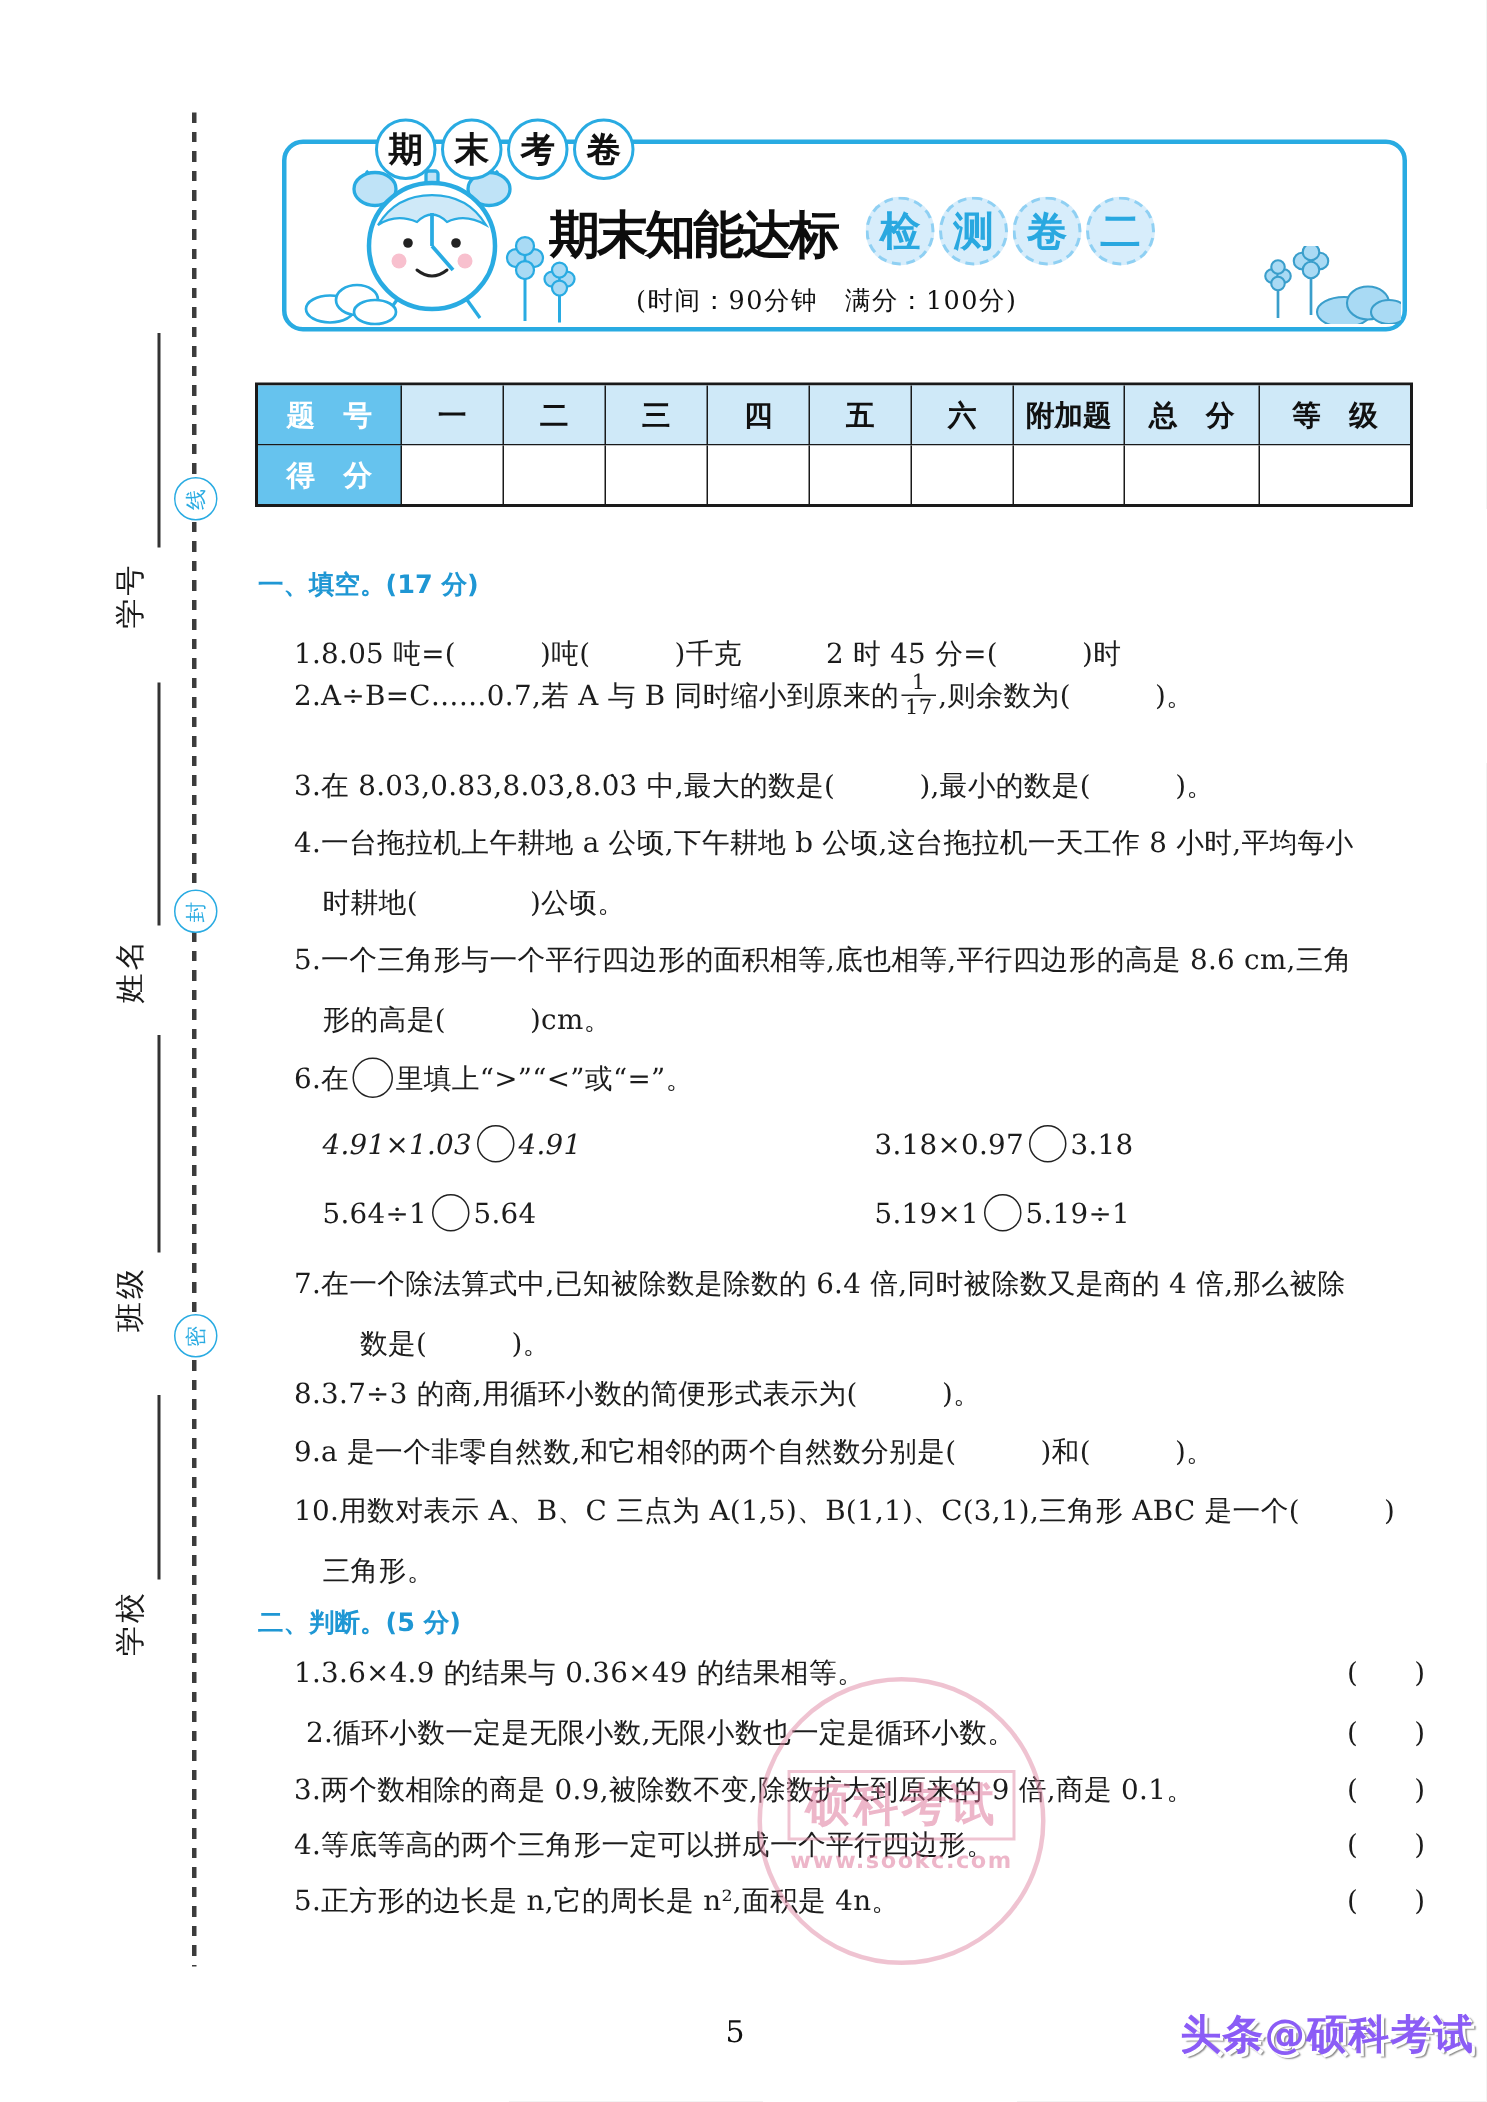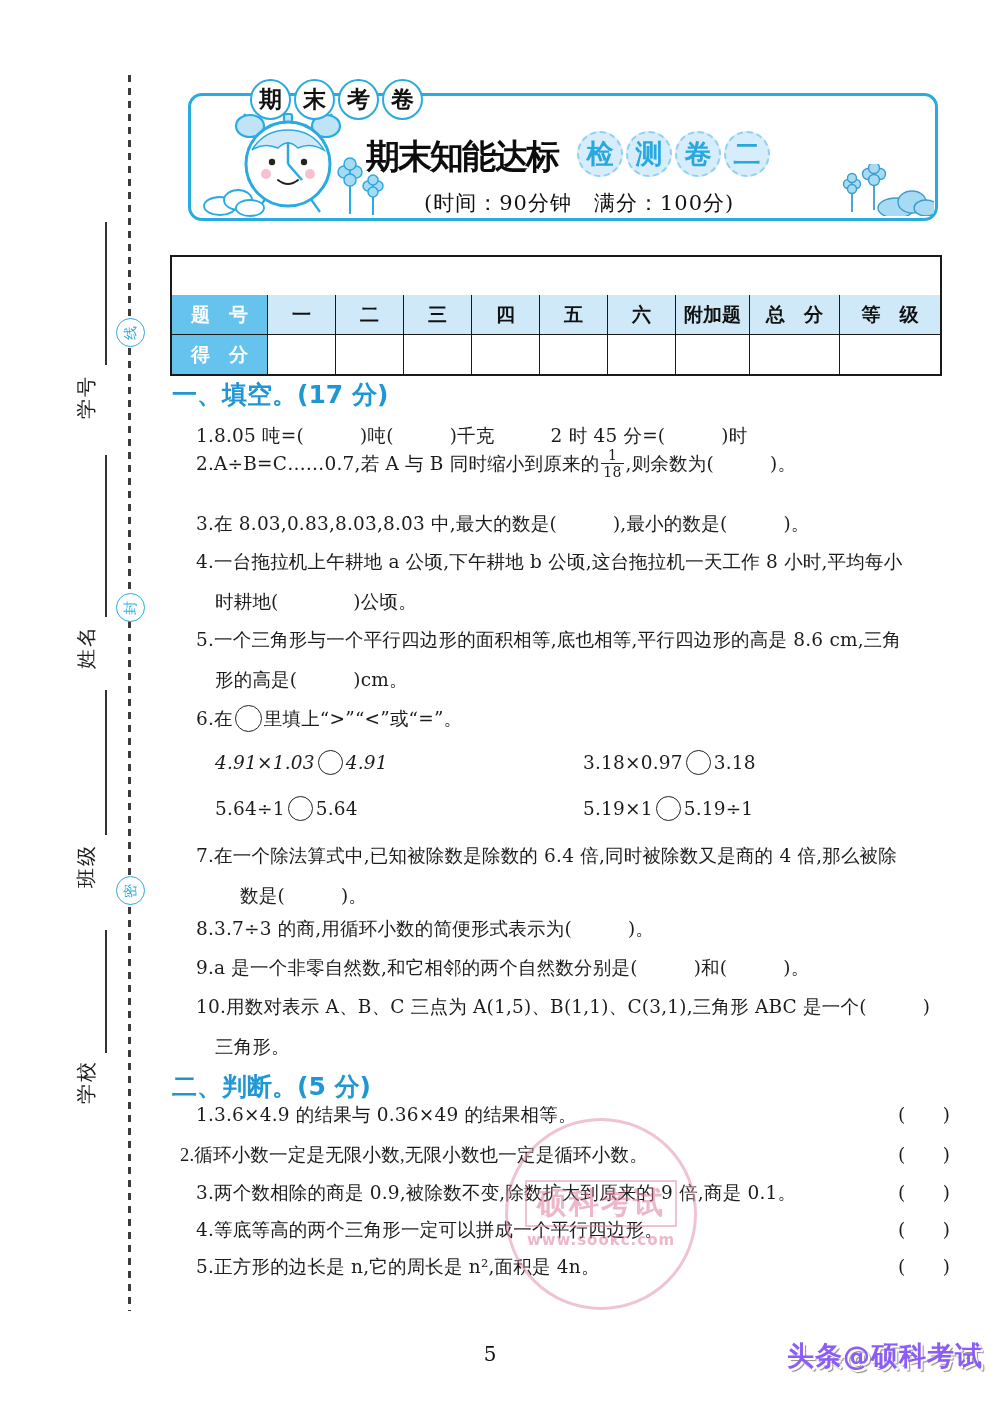--- a/index.html
+++ b/index.html
@@ -23,36 +23,36 @@
   .hdr-badge{position:absolute;left:250px;top:79px;display:flex;gap:3px;}
   .hdr-badge .bchar{width:37px;height:37px;border-radius:50%;background:#fff;border:2.5px solid #29abe2;
     display:flex;align-items:center;justify-content:center;font-family:"DejaVu Sans",sans-serif;
     font-weight:900;font-size:23px;color:#111;}
   .hdr-title{position:absolute;left:366px;top:134px;font-family:"DejaVu Sans",sans-serif;
     font-weight:900;font-size:34px;letter-spacing:-2px;color:#0d0d0d;white-space:nowrap;}
   .hdr-title-badge{position:absolute;left:577px;top:131px;display:flex;gap:3px;}
   .hdr-title-badge .tchar{width:42px;height:42px;border-radius:50%;background:#d7edfb;
     border:2px dashed #8fd0f3;display:flex;align-items:center;justify-content:center;
     font-family:"DejaVu Sans",sans-serif;font-weight:900;font-size:27px;color:#29a8e0;}
-  .hdr-sub{position:absolute;left:424px;top:189px;font-size:21px;color:#111;white-space:nowrap;letter-spacing:1px;}
+  .hdr-sub{position:absolute;left:424px;top:189px;font-size:17px;color:#111;white-space:nowrap;letter-spacing:1px;}
 
   
   .score-table{position:absolute;left:170px;top:255px;display:grid;
     grid-template-columns:96px 68px 68px 68px 68px 68px 68px 74px 90px 100px;
     border:2px solid #1a1a1a;}
   .sc{height:39px;display:flex;align-items:center;justify-content:center;
     font-family:"DejaVu Sans",sans-serif;font-weight:bold;font-size:19px;
     border-right:1.5px solid #1a1a1a;background:#fff;}
   .sc.lastcol{border-right:none;}
-  .sc.r1{border-bottom:1.5px solid #1a1a1a;background:#cfe9f8;color:#111;margin-top:38px;}
+  .sc.r1{border-bottom:1.5px solid #1a1a1a;background:#cfe9f8;color:#111;}
   .sc.lbl{background:#66c3ee;color:#ffffff;}
 
   
   .q{position:absolute;font-size:18.5px;white-space:nowrap;color:#1c1c1c;letter-spacing:0.2px;}
-  .sec{position:absolute;font-family:"DejaVu Sans",sans-serif;font-weight:bold;font-size:25px;
+  .sec{position:absolute;font-family:"DejaVu Sans",sans-serif;font-weight:bold;font-size:17px;
     color:#1f97d4;white-space:nowrap;}
   .qflex{display:flex;align-items:center;}
   .frac{display:inline-flex;flex-direction:column;align-items:center;font-size:14px;line-height:1.15;margin:0 2px;}
   .frac .den{border-top:1.2px solid #222;padding:0 2px;}
   .cmp-circle{display:inline-block;width:23px;height:23px;border:1.6px solid #222;border-radius:50%;
     vertical-align:-6px;margin:0 3px;background:#fff;}
   .fill-circle{display:inline-block;width:25px;height:25px;border:1.6px solid #222;border-radius:50%;
     vertical-align:-7px;margin:0 2px;background:#fff;}
 
   
@@ -196,21 +196,21 @@
   </div>
 
   <div class="sec" style="left:172px;top:378px;">一、填空。(17 分)</div>
 
   <div class="q" style="left:196px;top:423px;">1.8.05 吨=(　　　)吨(　　　)千克　　　2 时 45 分=(　　　)时</div>
 
   <div class="q qflex" style="left:196px;top:447px;">
     <span>2.A÷B=C……0.7,若 A 与 B 同时缩小到原来的</span>
     <span class="frac">
       <span class="num">1</span>
-      <span class="den">18</span>
+      <span class="den">17</span>
     </span>
     <span>,则余数为(　　　)。</span>
   </div>
 
   <div class="q" style="left:196px;top:511px;">3.在 8.03,0.83,8.03̇,8.0̇3̇ 中,最大的数是(　　　),最小的数是(　　　)。</div>
 
   <div class="q" style="left:196px;top:549px;">4.一台拖拉机上午耕地 a 公顷,下午耕地 b 公顷,这台拖拉机一天工作 8 小时,平均每小</div>
   <div class="q" style="left:215px;top:589px;">时耕地(　　　　)公顷。</div>
 
   <div class="q" style="left:196px;top:627px;">5.一个三角形与一个平行四边形的面积相等,底也相等,平行四边形的高是 8.6 cm,三角</div>
@@ -240,21 +240,21 @@
   <div class="q" style="left:196px;top:955px;">9.a 是一个非零自然数,和它相邻的两个自然数分别是(　　　)和(　　　)。</div>
 
   <div class="q" style="left:196px;top:994px;">10.用数对表示 A、B、C 三点为 A(1,5)、B(1,1)、C(3,1),三角形 ABC 是一个(　　　)</div>
   <div class="q" style="left:215px;top:1034px;">三角形。</div>
 
   <div class="sec" style="left:172px;top:1070px;">二、判断。(5 分)</div>
 
   <div class="q" style="left:196px;top:1102px;">1.3.6×4.9 的结果与 0.36×49 的结果相等。</div>
   <div class="q" style="left:898px;top:1102px;">(　　)</div>
 
-  <div class="q" style="left:180px;top:1142px;font-family:Liberation Serif, serif;">2.循环小数一定是无限小数,无限小数也一定是循环小数。</div>
+  <div class="q" style="left:204px;top:1142px;">2.循环小数一定是无限小数,无限小数也一定是循环小数。</div>
   <div class="q" style="left:898px;top:1142px;">(　　)</div>
 
   <div class="q" style="left:196px;top:1180px;">3.两个数相除的商是 0.9,被除数不变,除数扩大到原来的 9 倍,商是 0.1。</div>
   <div class="q" style="left:898px;top:1180px;">(　　)</div>
 
   <div class="q" style="left:196px;top:1217px;">4.等底等高的两个三角形一定可以拼成一个平行四边形。</div>
   <div class="q" style="left:898px;top:1217px;">(　　)</div>
 
   <div class="q" style="left:196px;top:1254px;">5.正方形的边长是 n,它的周长是 n²,面积是 4n。</div>
   <div class="q" style="left:898px;top:1254px;">(　　)</div>

